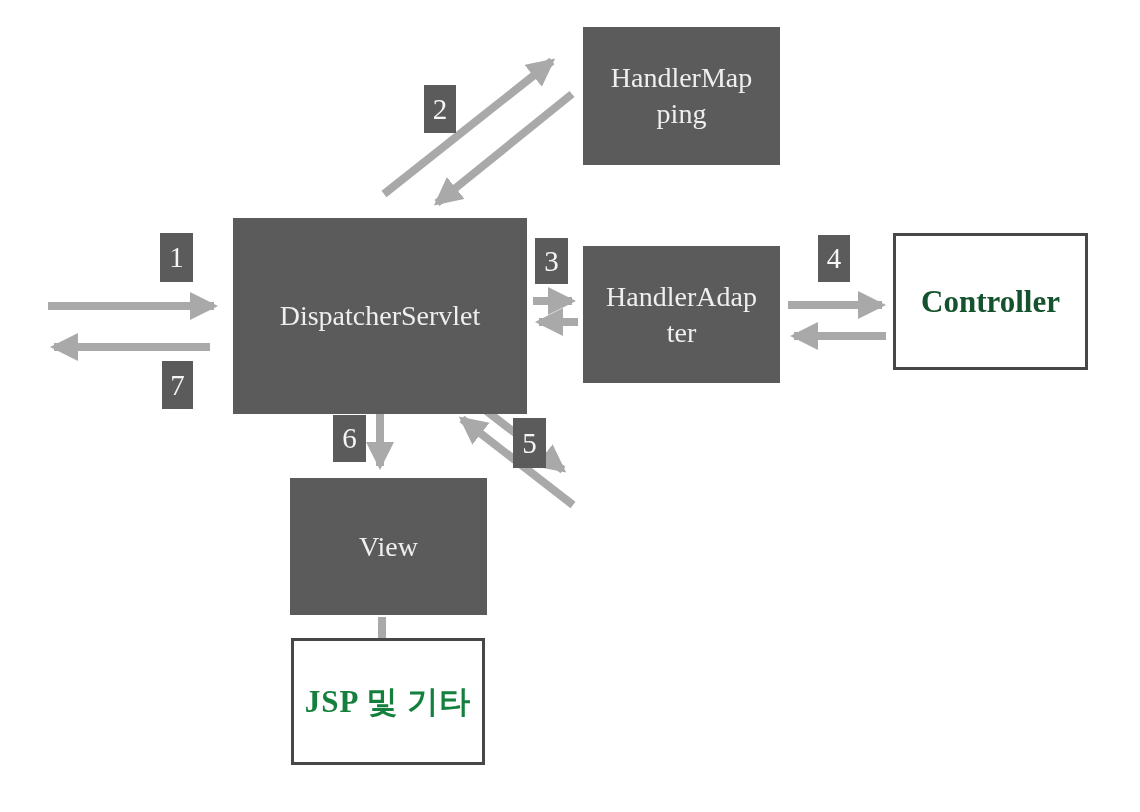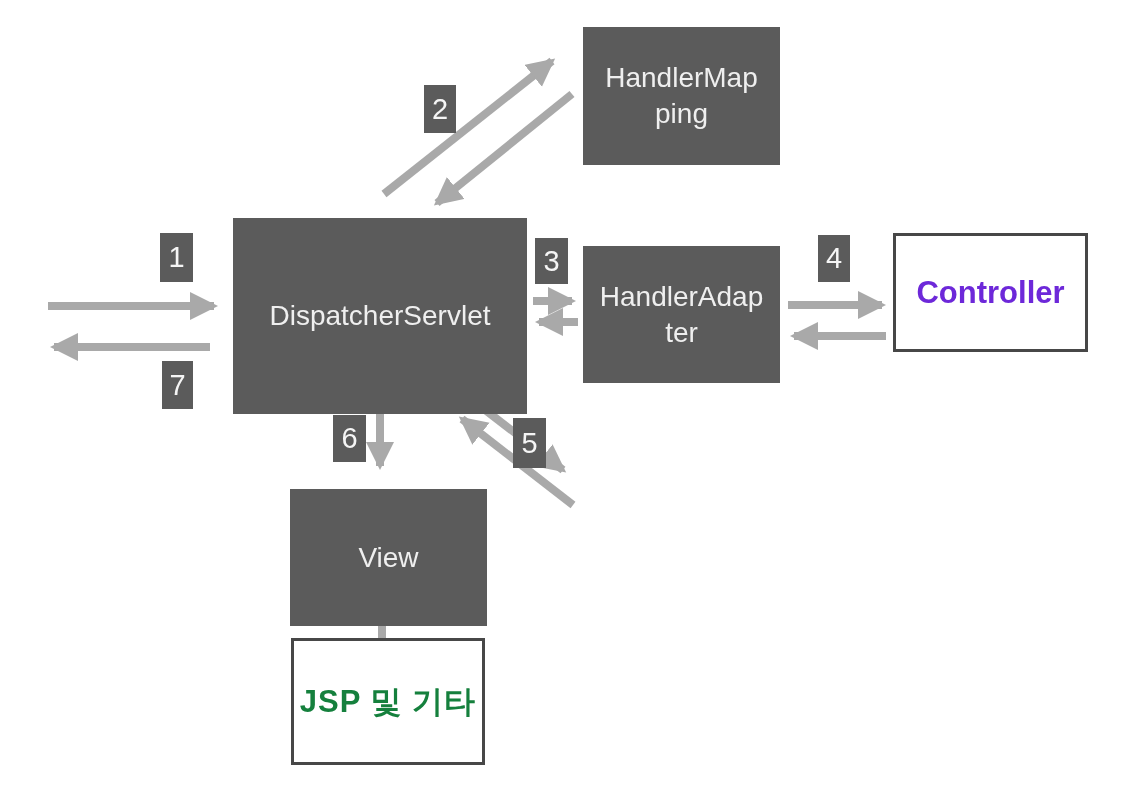--- a/index.html
+++ b/index.html
@@ -1,20 +1,20 @@
 <!DOCTYPE html>
 <html><head>
 <meta charset="utf-8">
 <style>
   html,body{margin:0;padding:0;background:#ffffff;}
   .canvas{
     position:relative;
     width:1140px;height:812px;
     background:#ffffff;
-    font-family:Liberation Sans, sans-serif;
+    font-family:Liberation Serif, serif;
     overflow:hidden;
   }
   .arrow-layer{position:absolute;left:0;top:0;width:1140px;height:812px;}
   .node{
     position:absolute;
     display:flex;flex-direction:column;
     align-items:center;justify-content:center;
     box-sizing:border-box;
     text-align:center;
     line-height:1.27;
@@ -26,23 +26,23 @@
     font-weight:400;
   }
   .node.light{
     background:#ffffff;
     border:3px solid #474747;
     font-weight:700;
   }
   #n-handlermapping{left:583px;top:27px;width:197px;height:138px;}
   #n-dispatcher{left:233px;top:218px;width:294px;height:196px;}
   #n-handleradapter{left:583px;top:246px;width:197px;height:137px;}
-  #n-controller{left:893px;top:233px;width:195px;height:119px;font-size:31px;color:#6d28d9;}
+  #n-controller{left:893px;top:233px;width:195px;height:137px;font-size:31px;color:#14532d;}
   #n-viewresolver{left:585px;top:442px;width:195px;height:135px;}
-  #n-view{left:290px;top:478px;width:197px;height:137px;margin-top:11px;}
+  #n-view{left:290px;top:478px;width:197px;height:137px;}
   #n-jsp{left:291px;top:638px;width:194px;height:127px;font-size:31px;color:#15803d;letter-spacing:1px;}
   .badge{
     position:absolute;
     background:#5b5b5b;
     color:#f5f5f5;
     display:flex;align-items:center;justify-content:center;
     font-size:29px;
   }
   #b1{left:160px;top:233px;width:33px;height:49px;}
   #b2{left:424px;top:85px;width:32px;height:48px;}

